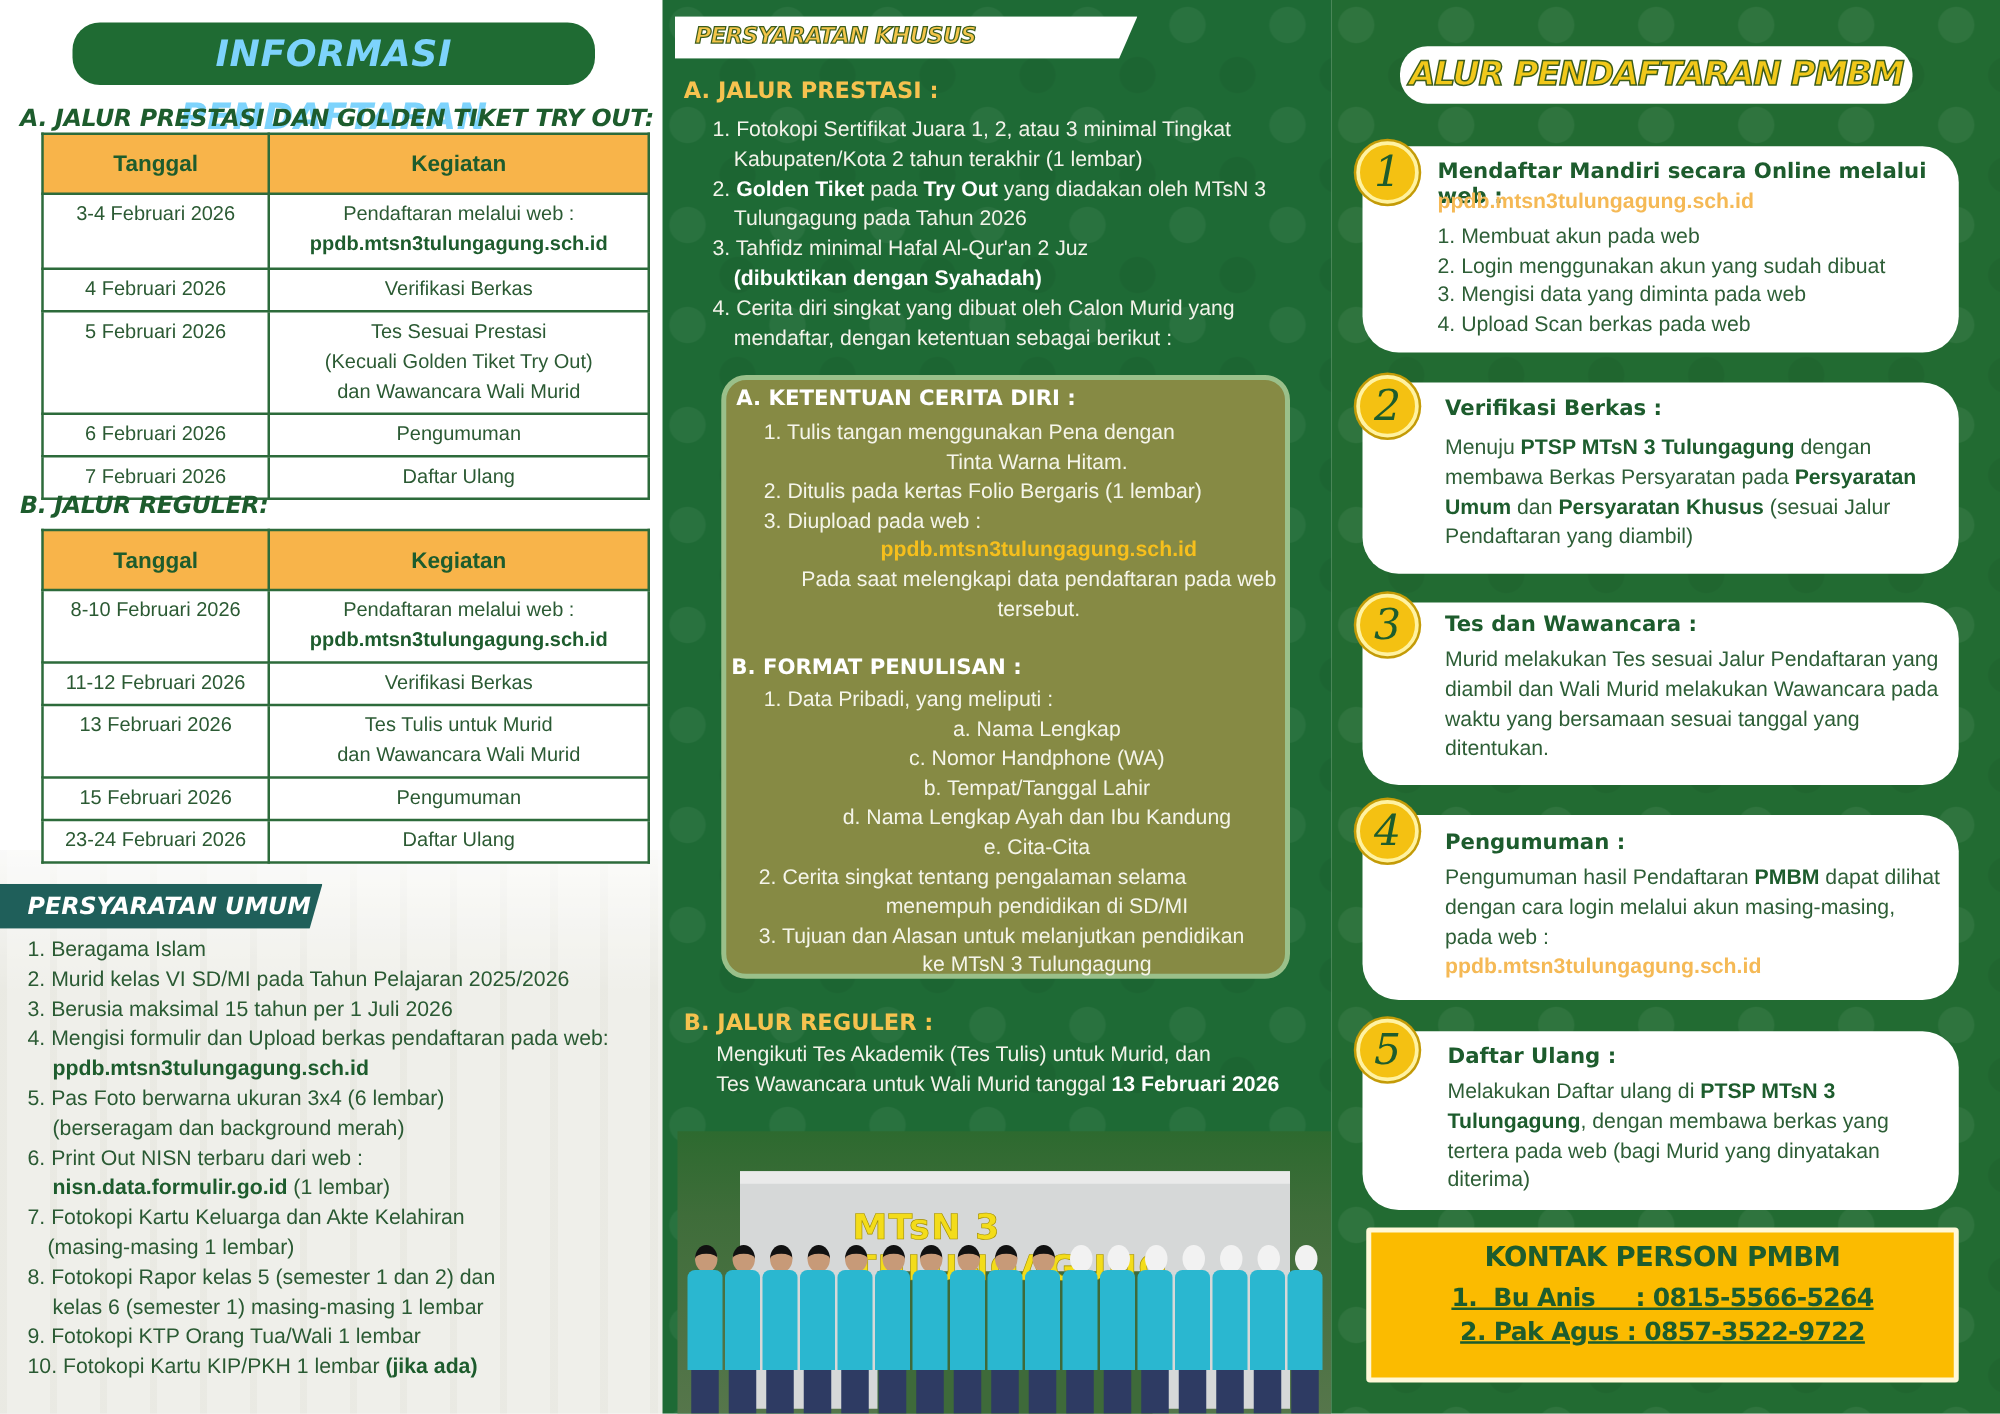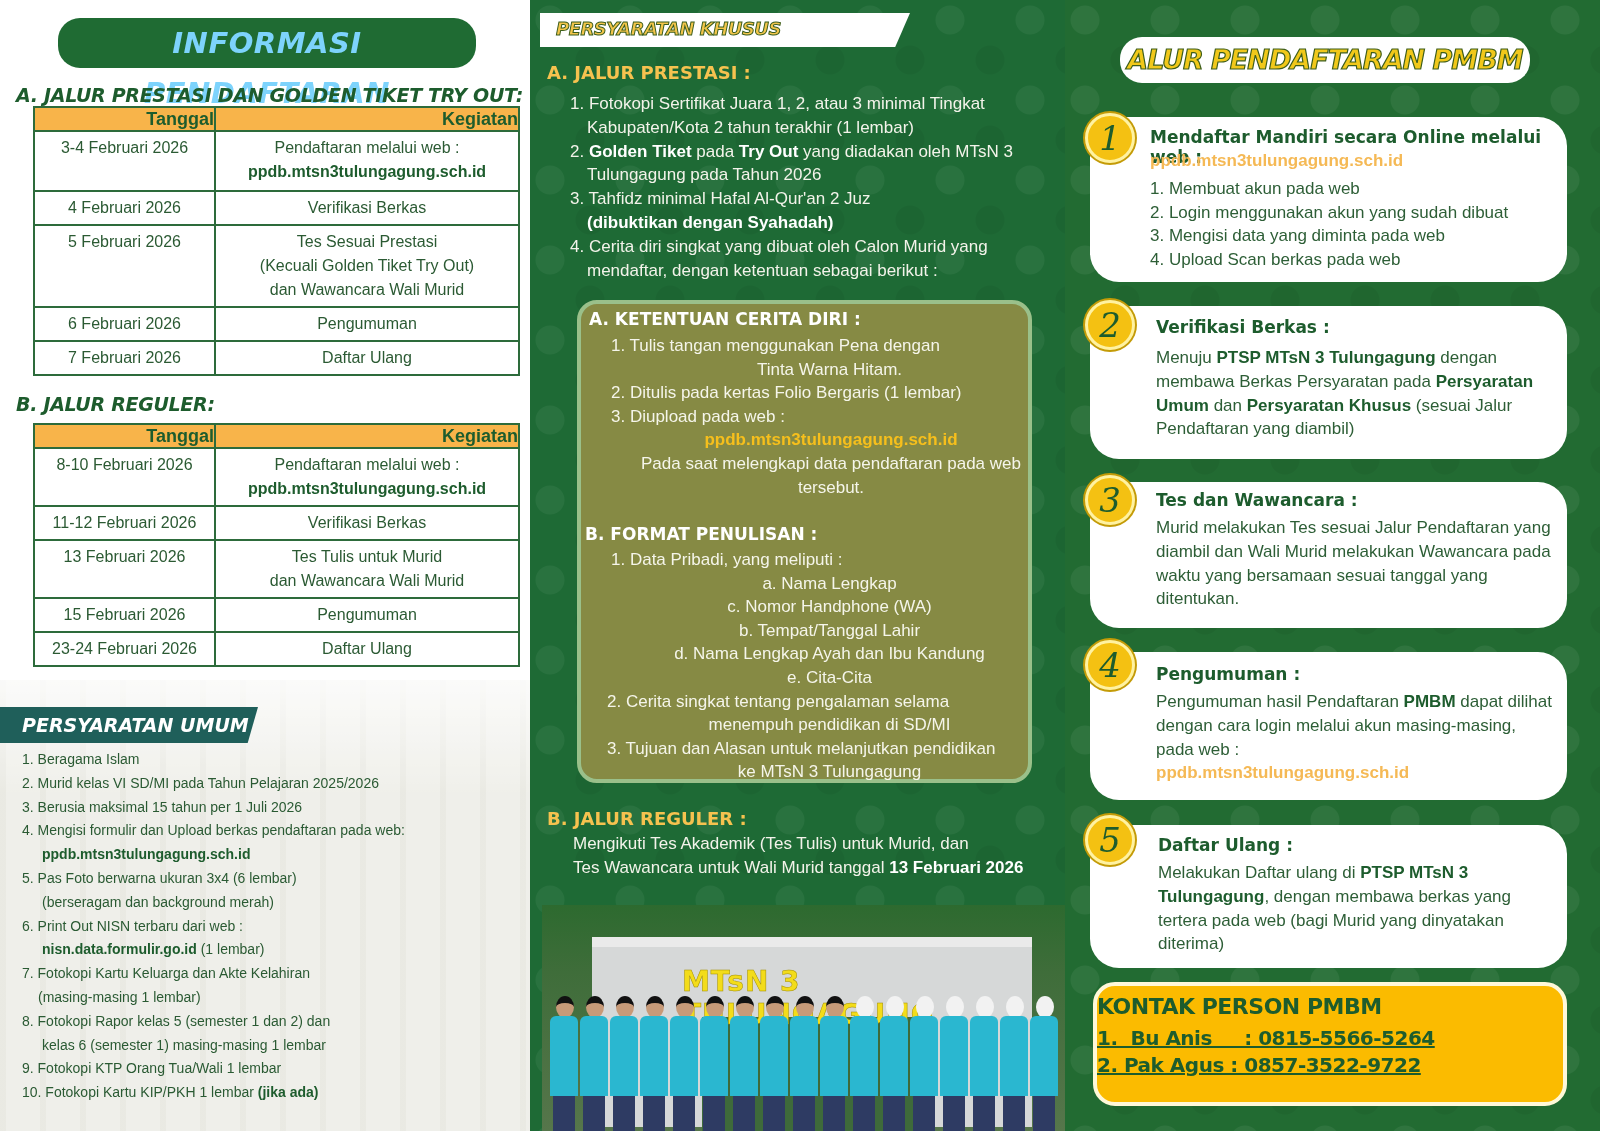--- a/index.html
+++ b/index.html
@@ -33,38 +33,38 @@
     font-weight: bold; font-style: italic; font-size: 19px;
     font-family: "DejaVu Sans", sans-serif; letter-spacing: -0.3px;
   }
   table.sched {
     position: absolute; left: 33px; width: 487px;
     border-collapse: collapse; background: #fff;
     color: #2b5a33; font-size: 16px;
   }
   table.sched th {
     background: #f8b44a; color: #1d5c2d; font-weight: bold; font-size: 18px;
-    height: 24px; border: 2px solid #2d6b3b; text-align: right;
+    height: 48px; border: 2px solid #2d6b3b;
   }
   table.sched td {
     border: 2px solid #2d6b3b; text-align: center; vertical-align: top;
     padding: 4px 4px 4px 4px; line-height: 24px;
   }
   table.sched td.col1 { width: 181px; }
   table.sched td b { color: #1d5c2d; }
   .umum-banner {
     position: absolute; left: 0; top: 707px; width: 258px; height: 36px;
     background: #1f5f5a;
     clip-path: polygon(0 0, 100% 0, 96% 100%, 0 100%);
     color: #fff; font-weight: bold; font-style: italic; font-size: 19px;
     padding-left: 22px; line-height: 36px; font-family: "DejaVu Sans", sans-serif;
   }
   .umum-list {
     position: absolute; left: 22px; top: 748px; width: 500px;
-    color: #2a5a33; font-size: 14px; line-height: 23.8px;
+    color: #2a5a33; font-size: 17px; line-height: 23.8px;
     list-style: none;
   }
   .umum-list li .sub { display: block; padding-left: 20px; }
   .umum-list b { color: #1d5c2d; }
 
   
   #panel-mid {
     left: 530px; width: 535px;
     background-color: #1e6a35;
     background-image:
@@ -180,21 +180,21 @@
   }
   .step-body {
     position: absolute; left: 60px; width: 405px; color: #2d5e36;
     font-size: 17px; line-height: 23.8px;
   }
   .step-body b { color: #1d5c2d; }
   .step-body .url { color: #f5b955; font-weight: bold; }
   .step-body ul { list-style: none; }
   .kontak {
     position: absolute; left: 28px; top: 982px; width: 474px; height: 124px;
-    background: #fbbb00; border: 4px solid #fff8d8; border-radius: 22px; text-align: left;
+    background: #fbbb00; border: 4px solid #fff8d8; border-radius: 3px; text-align: center;
   }
   .kontak .khead {
     margin-top: 8px; font-weight: bold; font-size: 22px; color: #1d5c2d;
     font-family: "DejaVu Sans", sans-serif; letter-spacing: -0.5px;
   }
   .kontak .krow {
     font-weight: bold; font-size: 20px; color: #1d5c2d; line-height: 27px;
     font-family: "DejaVu Sans", sans-serif; letter-spacing: -0.5px; text-decoration: underline;
   }
 </style>

